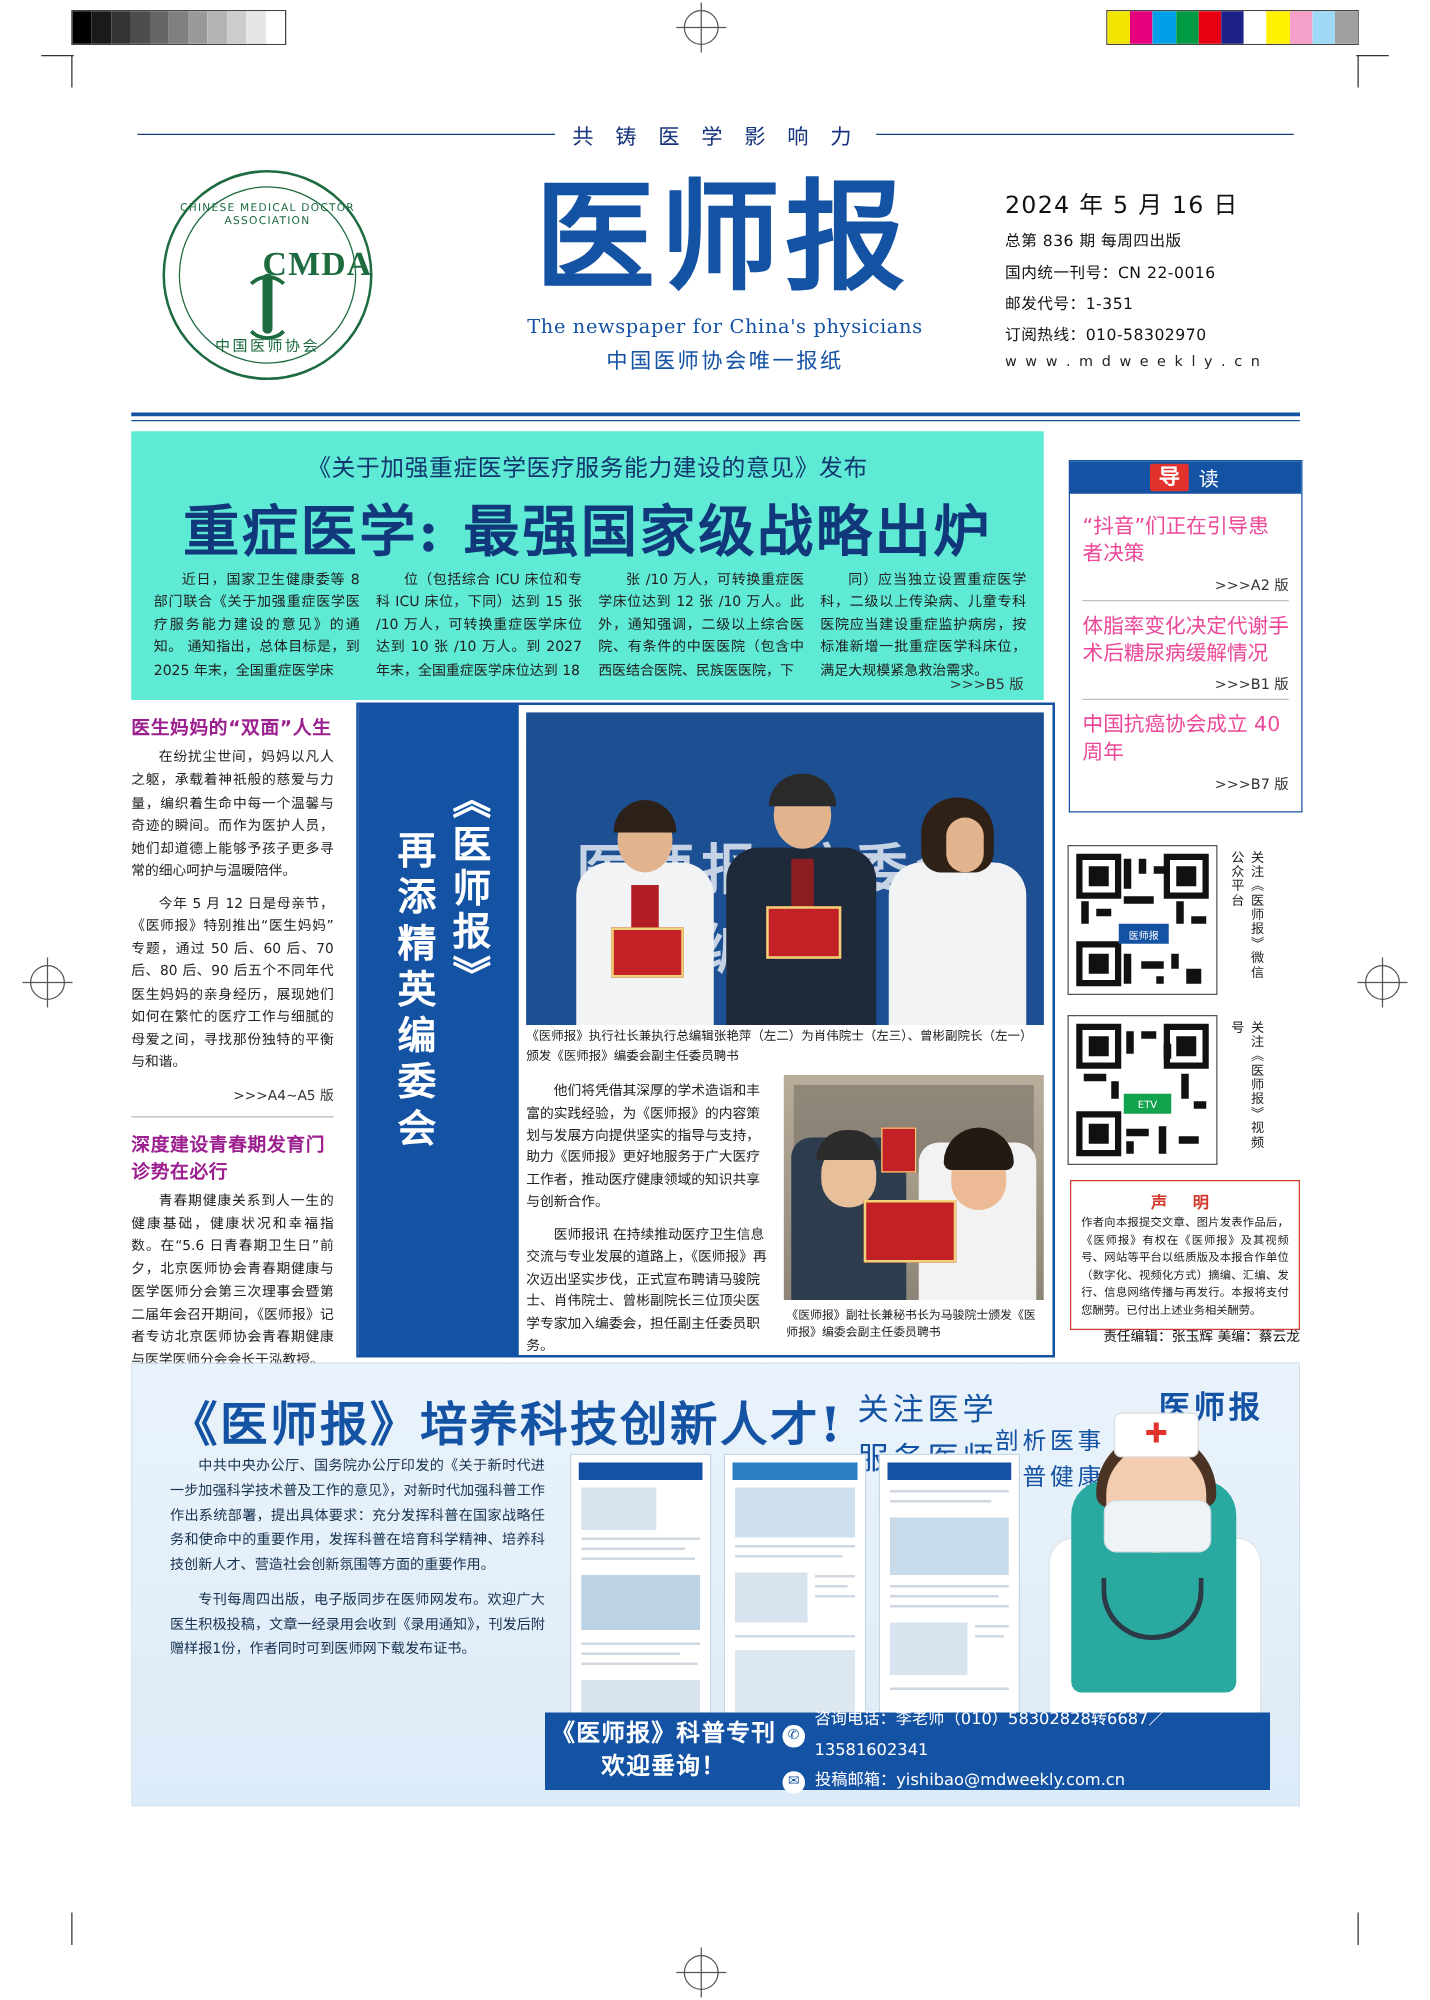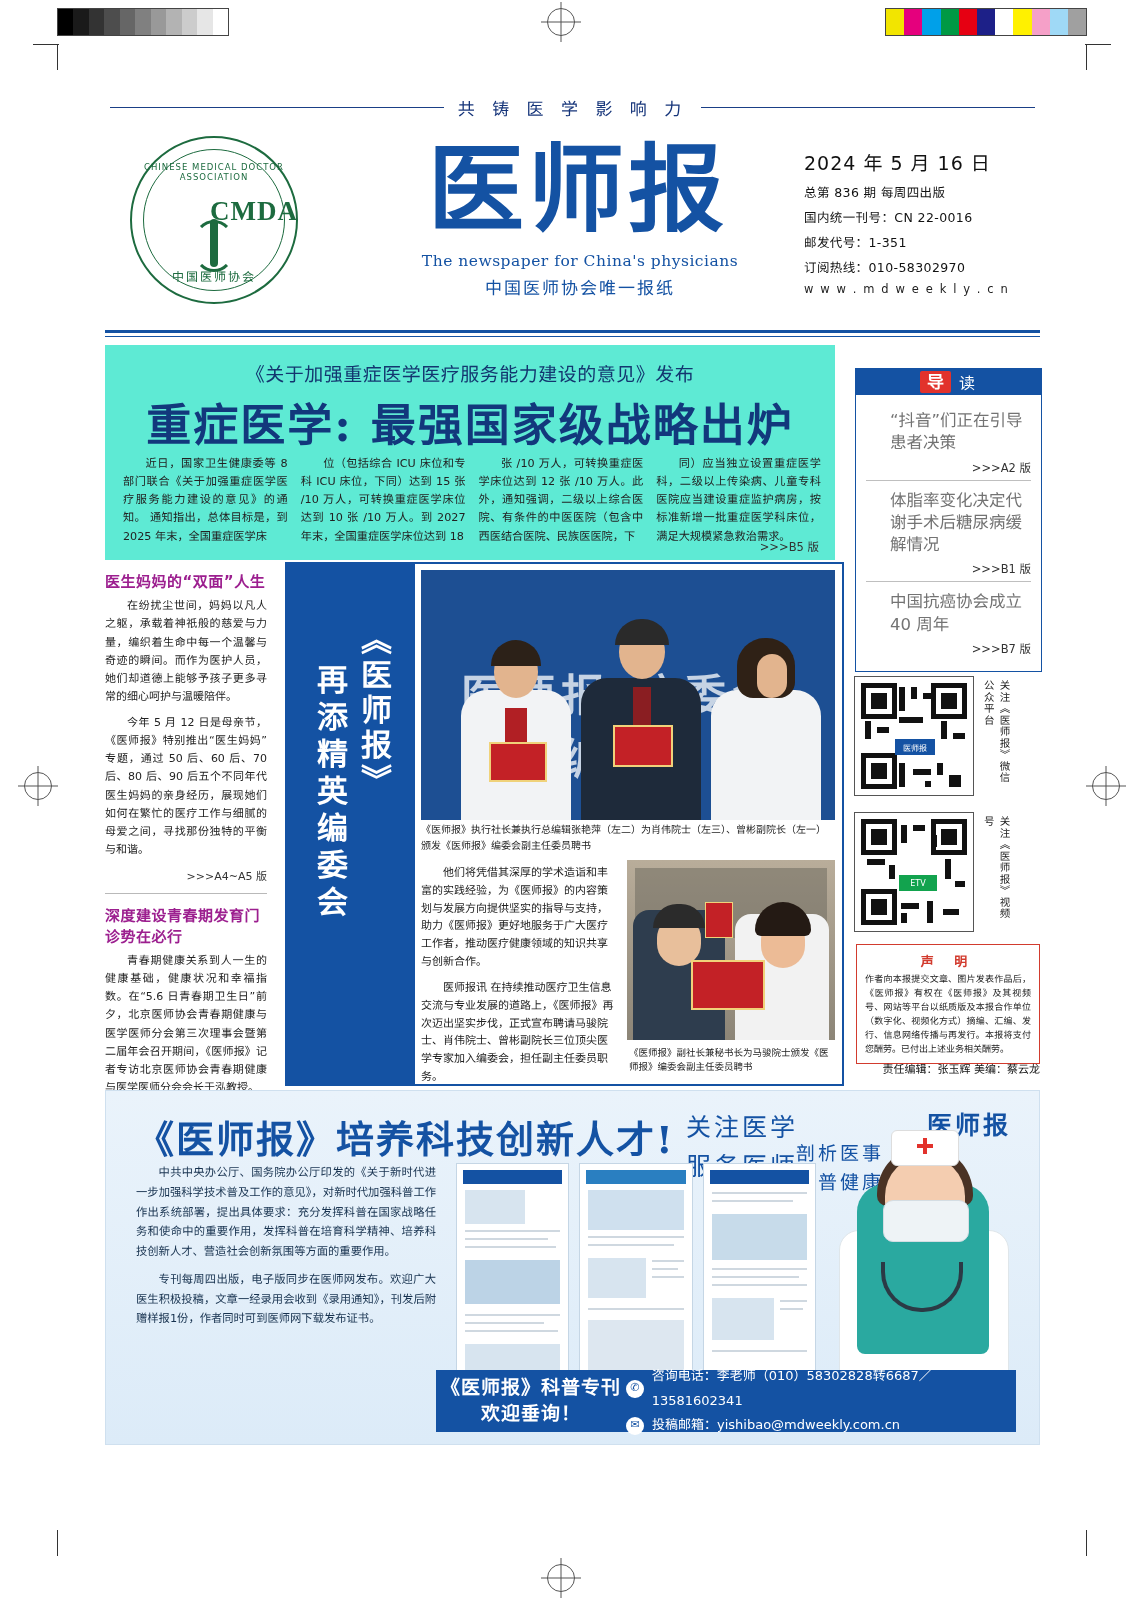--- a/index.html
+++ b/index.html
@@ -58,21 +58,21 @@
   .lead .more{position:absolute;right:16px;bottom:6px;font-size:11.5px;color:#333;}
 
   
   .guide{position:absolute;left:855px;top:368px;width:185px;border:1px solid #1452a3;}
   .guide .bar{height:26px;background:#1452a3;color:#fff;display:flex;align-items:center;justify-content:center;gap:8px;}
   .guide .bar .d{background:#e2322c;color:#fff;font-size:17px;font-weight:bold;padding:0 7px;line-height:22px;border-radius:2px;}
   .guide .bar .r{font-size:16px;letter-spacing:2px;}
   .guide .items{padding:6px 10px 10px;}
   .guide .it{border-bottom:1px solid #bfbfbf;padding:9px 0 5px;}
   .guide .it:last-child{border-bottom:none;}
-  .guide .it .t{font-size:16.5px;line-height:1.35;color:#737373;margin-left:24px;}
+  .guide .it .t{font-size:16.5px;line-height:1.35;color:#ec4899;}
   .guide .it .p{text-align:right;font-size:11.5px;color:#333;margin-top:4px;}
 
   
   .qrwrap{position:absolute;right:104px;width:186px;display:flex;align-items:center;gap:6px;}
   .qr{width:118px;height:118px;background:#fff;border:1px solid #555;position:relative;overflow:hidden;}
   .qr .cell{position:absolute;background:#111;}
   .qr .fp{position:absolute;width:26px;height:26px;border:5px solid #111;}
   .qr .fp i{position:absolute;inset:5px;background:#111;}
   .qrlabel{font-size:10.5px;line-height:1.5;color:#222;writing-mode:vertical-rl;text-orientation:upright;letter-spacing:1px;height:112px;}
 

